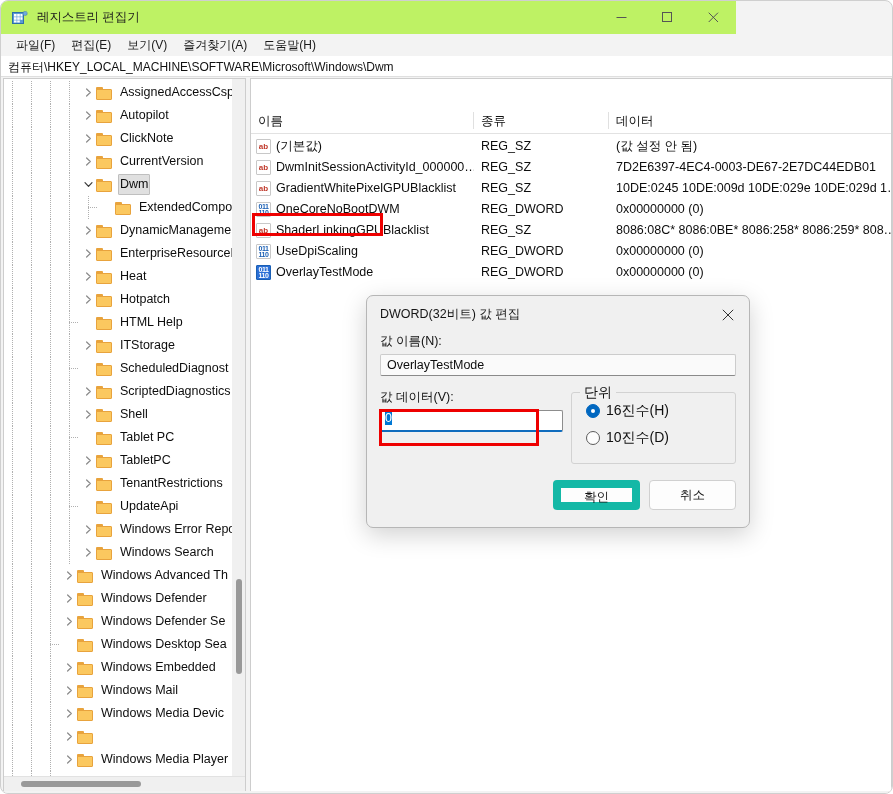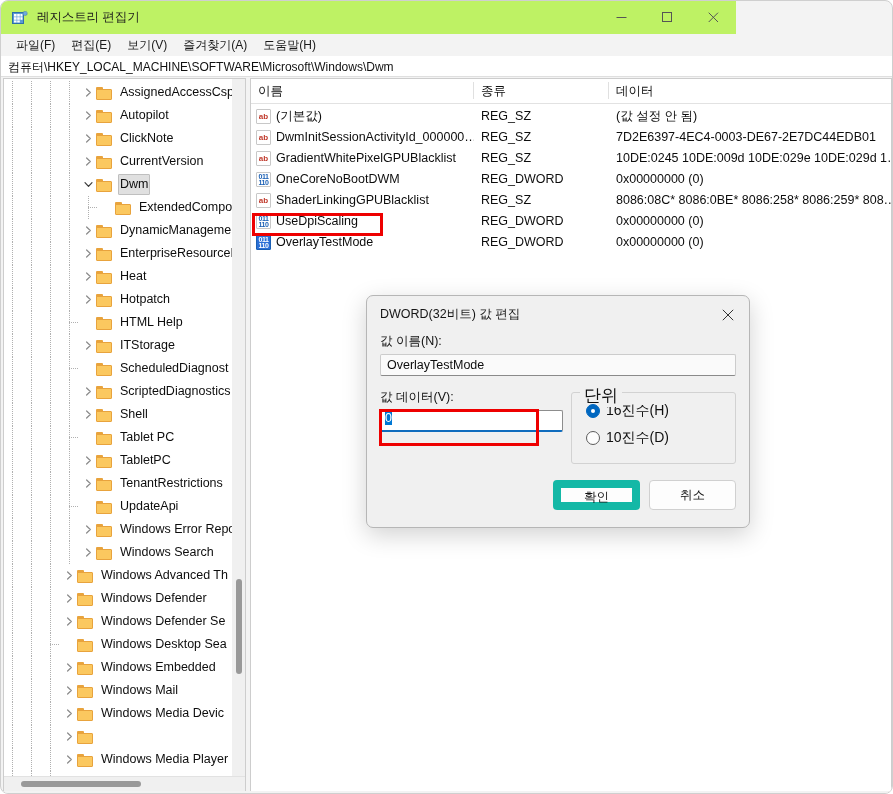--- a/index.html
+++ b/index.html
@@ -228,20 +228,21 @@
     background: #ffffff;
     border: 1px solid #cdcdcd;
     box-sizing: border-box;
     overflow: hidden;
   }
   .list-header {
     display: flex;
     height: 24px;
     border-bottom: 1px solid #e2e2e2;
     background: #ffffff;
+    margin-top: 30px;
   }
   .list-header .col {
     font-size: 12.5px;
     color: #101010;
     line-height: 24px;
     padding-left: 7px;
     box-sizing: border-box;
     position: relative;
   }
   .list-header .col::after {
@@ -400,21 +401,21 @@
     border-radius: 3px;
     margin-left: 8px;
     margin-top: 3px;
     box-sizing: border-box;
   }
   .group-legend {
     position: absolute;
     left: 8px; top: -9px;
     background: #f0f0f0;
     padding: 0 4px;
-    font-size: 17px;
+    font-size: 14px;
     color: #101010;
   }
   .radio-row {
     display: flex;
     align-items: center;
     margin: 9px 0 0 14px;
   }
   .radio {
     width: 14px; height: 14px;
     border-radius: 50%;

